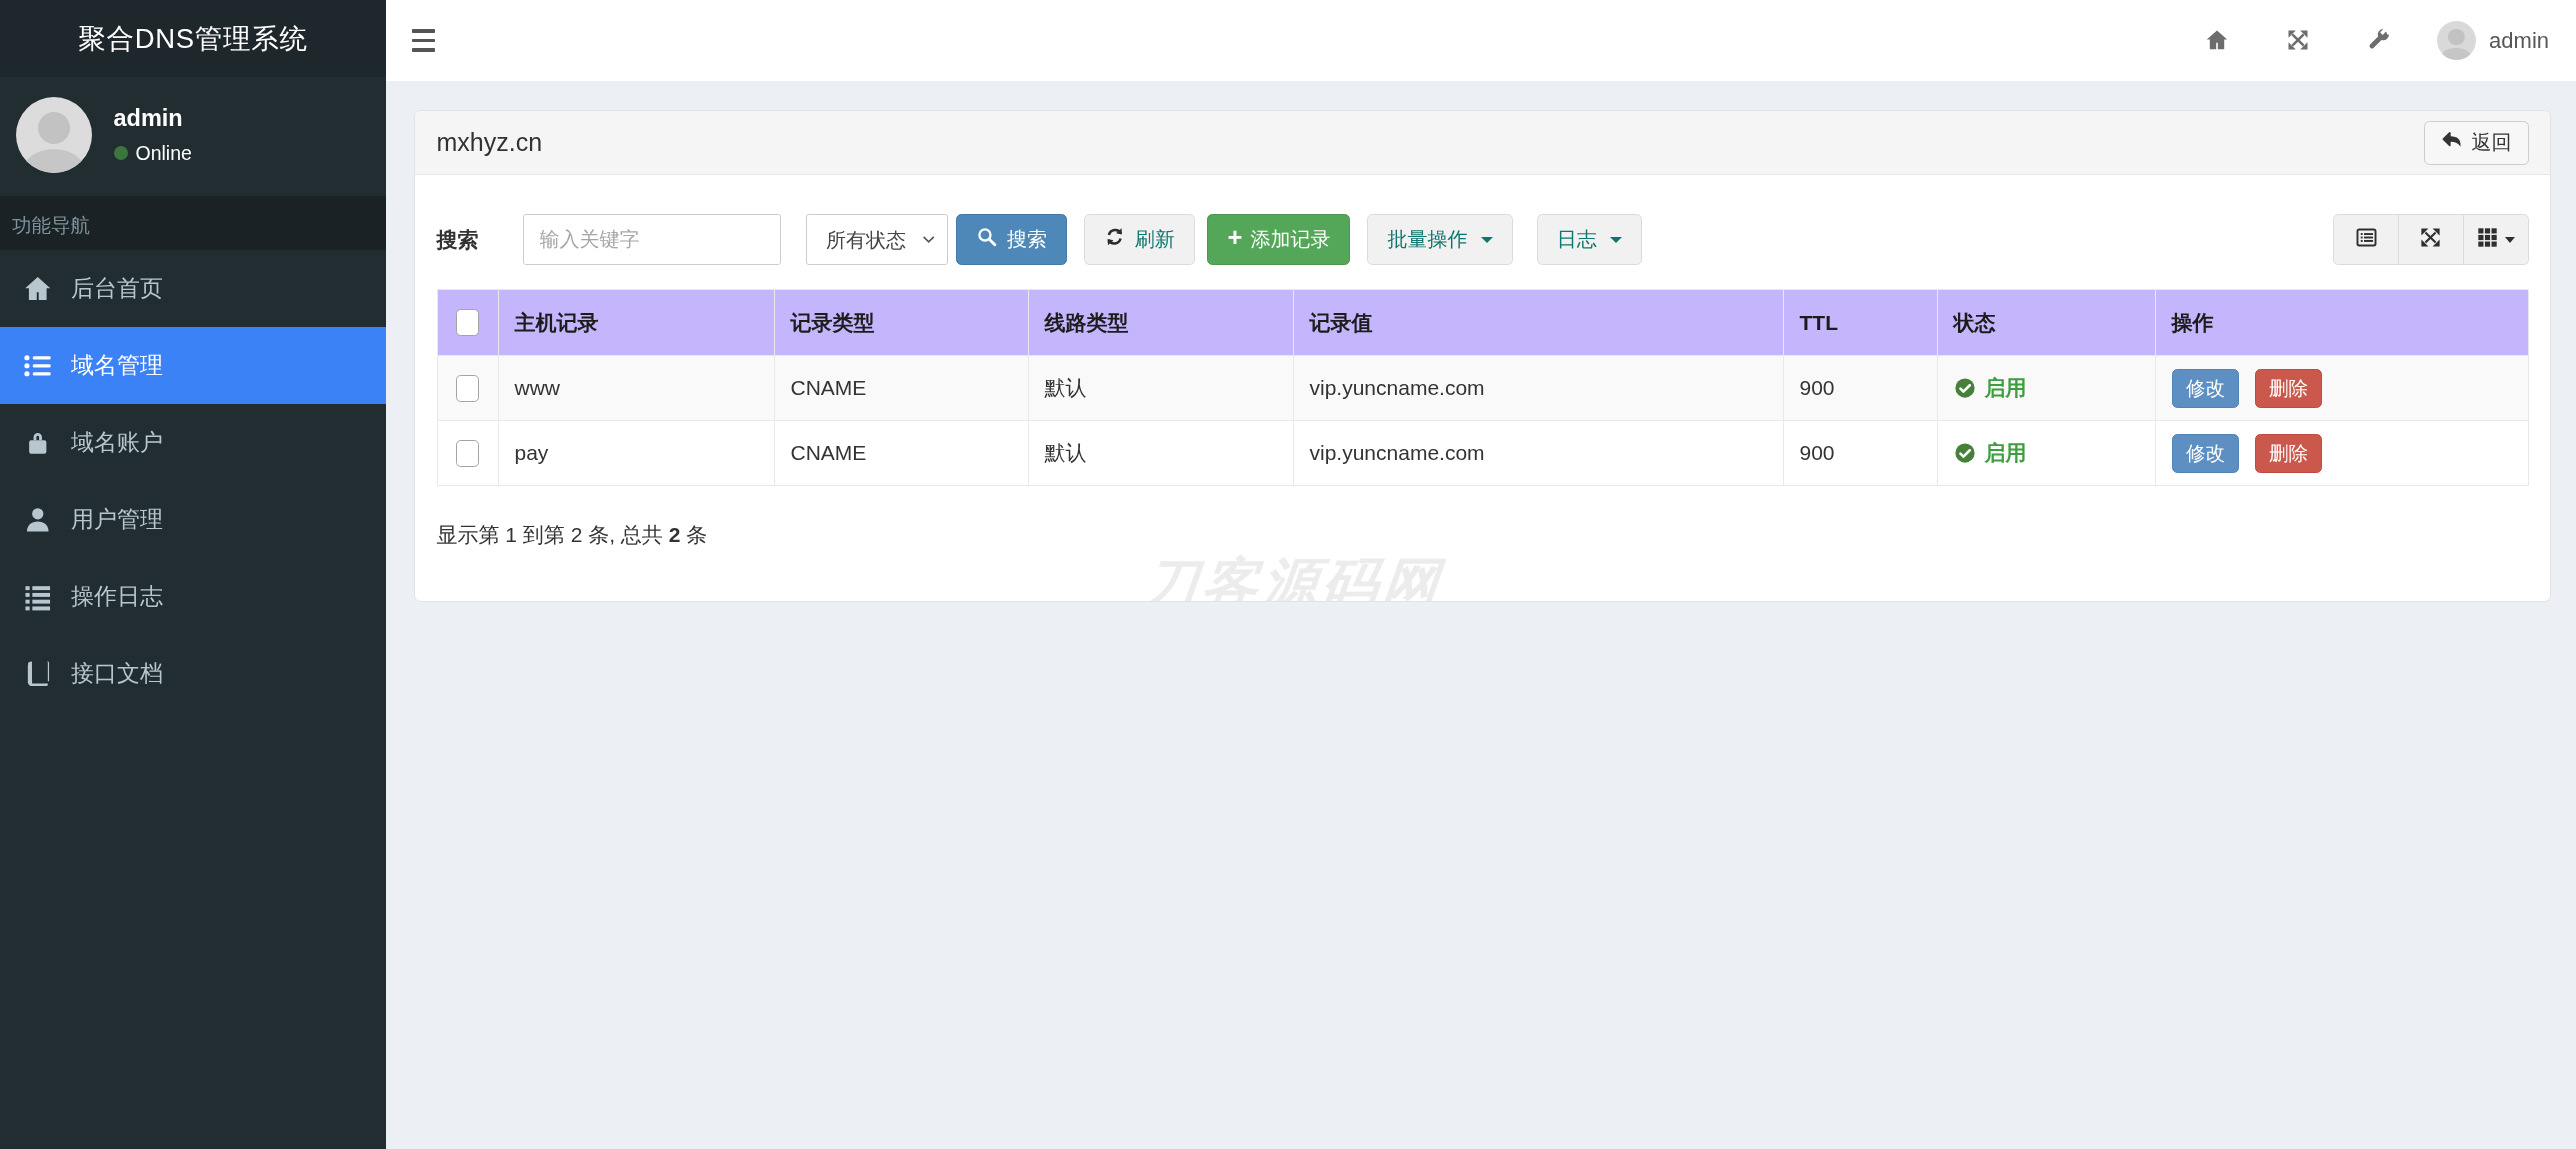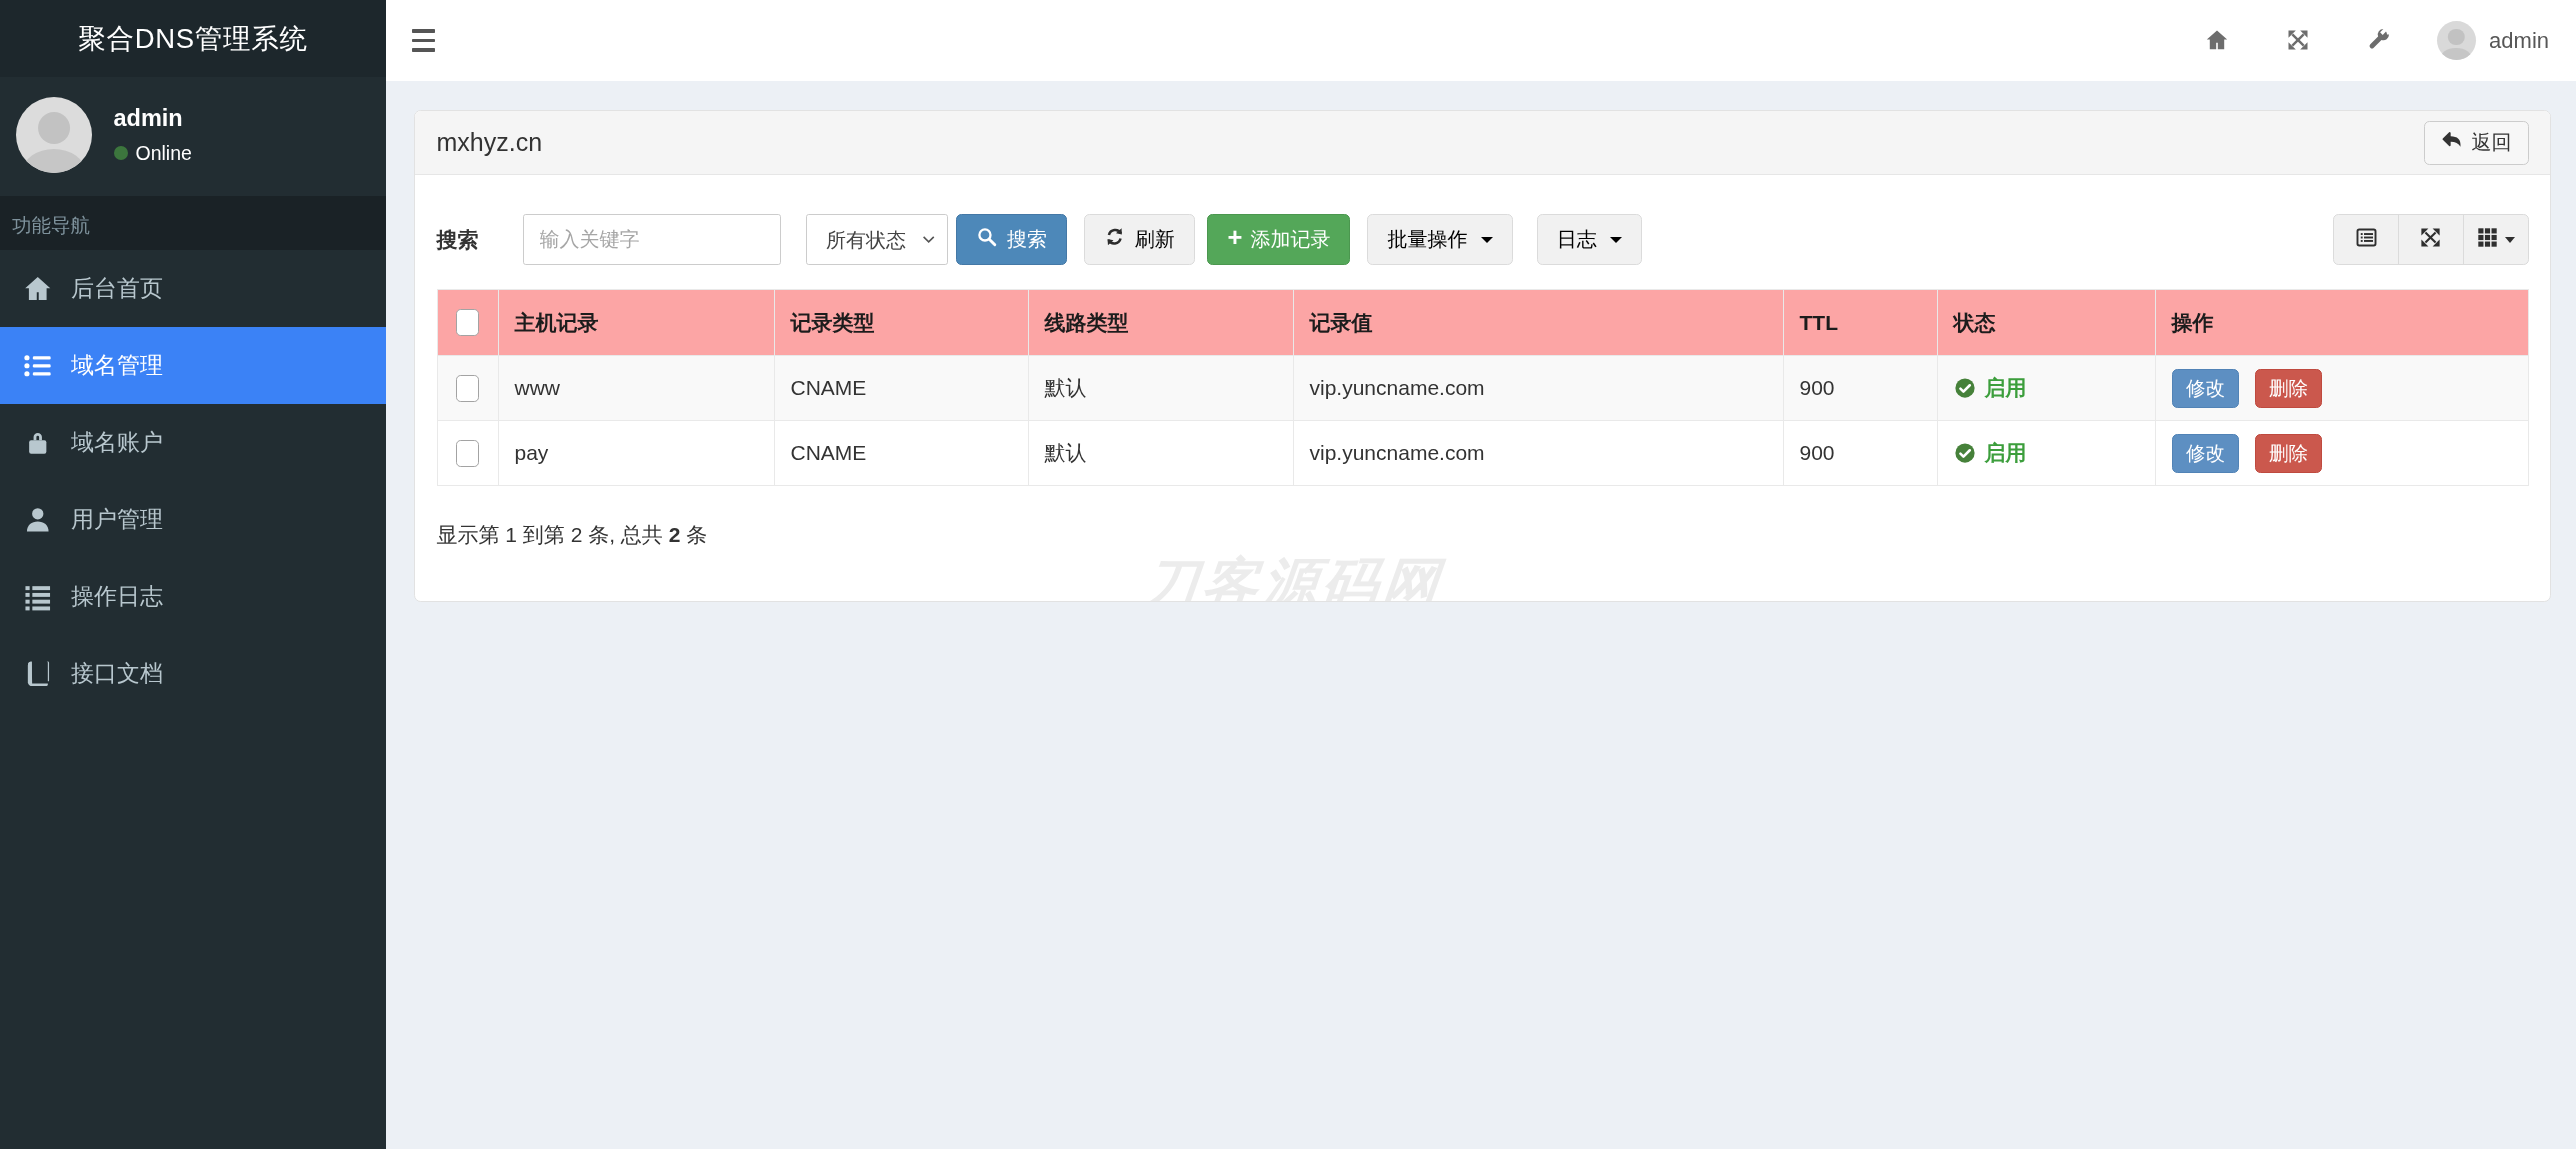--- a/index.html
+++ b/index.html
@@ -50,37 +50,37 @@
   .toolbar { display:flex; align-items:center; }
   .search-label { font-size:21px; font-weight:bold; color:#333; margin-right:44px; }
   .search-input { width:258px; height:51px; border:1.3px solid #cccccc; border-radius:2.7px; font-size:20px; color:#333; padding:0 16px; margin-right:25.5px; font-family:inherit; outline:none; }
   .search-input::placeholder { color:#a6a6a6; }
   .select-wrap { position:relative; width:142px; height:51px; margin-right:8px; }
   .select-wrap select { width:100%; height:100%; appearance:none; -webkit-appearance:none; border:1.3px solid #cccccc; border-radius:2.7px; background:#fff; font-size:20px; color:#444; padding:0 34px 0 19px; font-family:inherit; outline:none; }
   .select-wrap .chev { position:absolute; right:10.7px; top:50%; transform:translateY(-50%); pointer-events:none; }
   .select-wrap .chev svg { width:17.4px; height:17.4px; stroke:#555; fill:none; stroke-width:2.2; }
   .btn-toolbar-h { height:51px; }
   .btn-primary { background:#4d88b9; border-color:#4478a6; color:#fff; padding:0 19px; gap:9.4px; margin-right:17px; }
-  .btn-default { background:#f1f1f1; border-color:#dbdbdb; color:#000000; padding:0 19px; gap:9.4px; }
+  .btn-default { background:#f1f1f1; border-color:#dbdbdb; color:#0f766e; padding:0 19px; gap:9.4px; }
   .btn-success { background:#54a759; border-color:#4b974f; color:#fff; padding:0 19px; gap:8px; }
   .icon-16 svg { width:21.5px; height:21.5px; }
   .plus-glyph { font-size:25.5px; font-weight:bold; line-height:1; margin-top:-2.7px; }
   .caret { width:0; height:0; border-left:6px solid transparent; border-right:6px solid transparent; border-top:6.7px solid currentColor; display:inline-block; margin-left:4px; }
   .view-group { margin-left:auto; display:flex; }
   .view-group .btn { width:66px; height:51px; background:#f1f1f1; border:1.3px solid #dbdbdb; border-radius:0; color:#2f2f2f; }
   .view-group .btn:first-child { border-radius:5.4px 0 0 5.4px; }
   .view-group .btn:last-child { border-radius:0 5.4px 5.4px 0; }
   .view-group .btn + .btn { margin-left:-1.3px; }
   .view-group svg { width:23px; height:23px; fill:#2f2f2f; }
   .view-group .caret { border-left-width:5.4px; border-right-width:5.4px; border-top-width:6px; margin-left:5.4px; }
 
   
   table.records { width:100%; border-collapse:collapse; margin-top:24px; table-layout:fixed; }
   table.records th, table.records td { border:1.3px solid #e9e9e9; font-size:21px; color:#333; padding:0 16px; text-align:left; vertical-align:middle; }
-  table.records th { height:66px; font-weight:bold; color:#1c1c1c; background:#fca5a5; }
+  table.records th { height:66px; font-weight:bold; color:#1c1c1c; background:#c4b5fd; }
   table.records td { height:65px; }
   tr.striped td { background:#f9f9f9; }
   .col-check { width:61px; } .col-host { width:276px; } .col-type { width:254px; } .col-line { width:265px; }
   .col-value { width:490px; } .col-ttl { width:154px; } .col-status { width:218px; }
   .cell-center { text-align:center !important; }
   input.row-check { appearance:none; -webkit-appearance:none; width:23px; height:27px; border:1.3px solid #a3a3a3; border-radius:4.7px; background:#fff; cursor:pointer; display:inline-block; vertical-align:middle; }
   .status-cell { display:flex; align-items:center; gap:9px; color:#3c9e3c; font-size:21px;font-weight:bold; }
   .status-cell svg { width:22px; height:22px; flex:none; }
   .btn-xs { height:39px; padding:0 13.4px; font-size:19.5px; color:#fff; border-radius:5.4px; }
   .btn-edit { background:#5d8fc2; border-color:#5183b6; margin-right:9.4px; }

